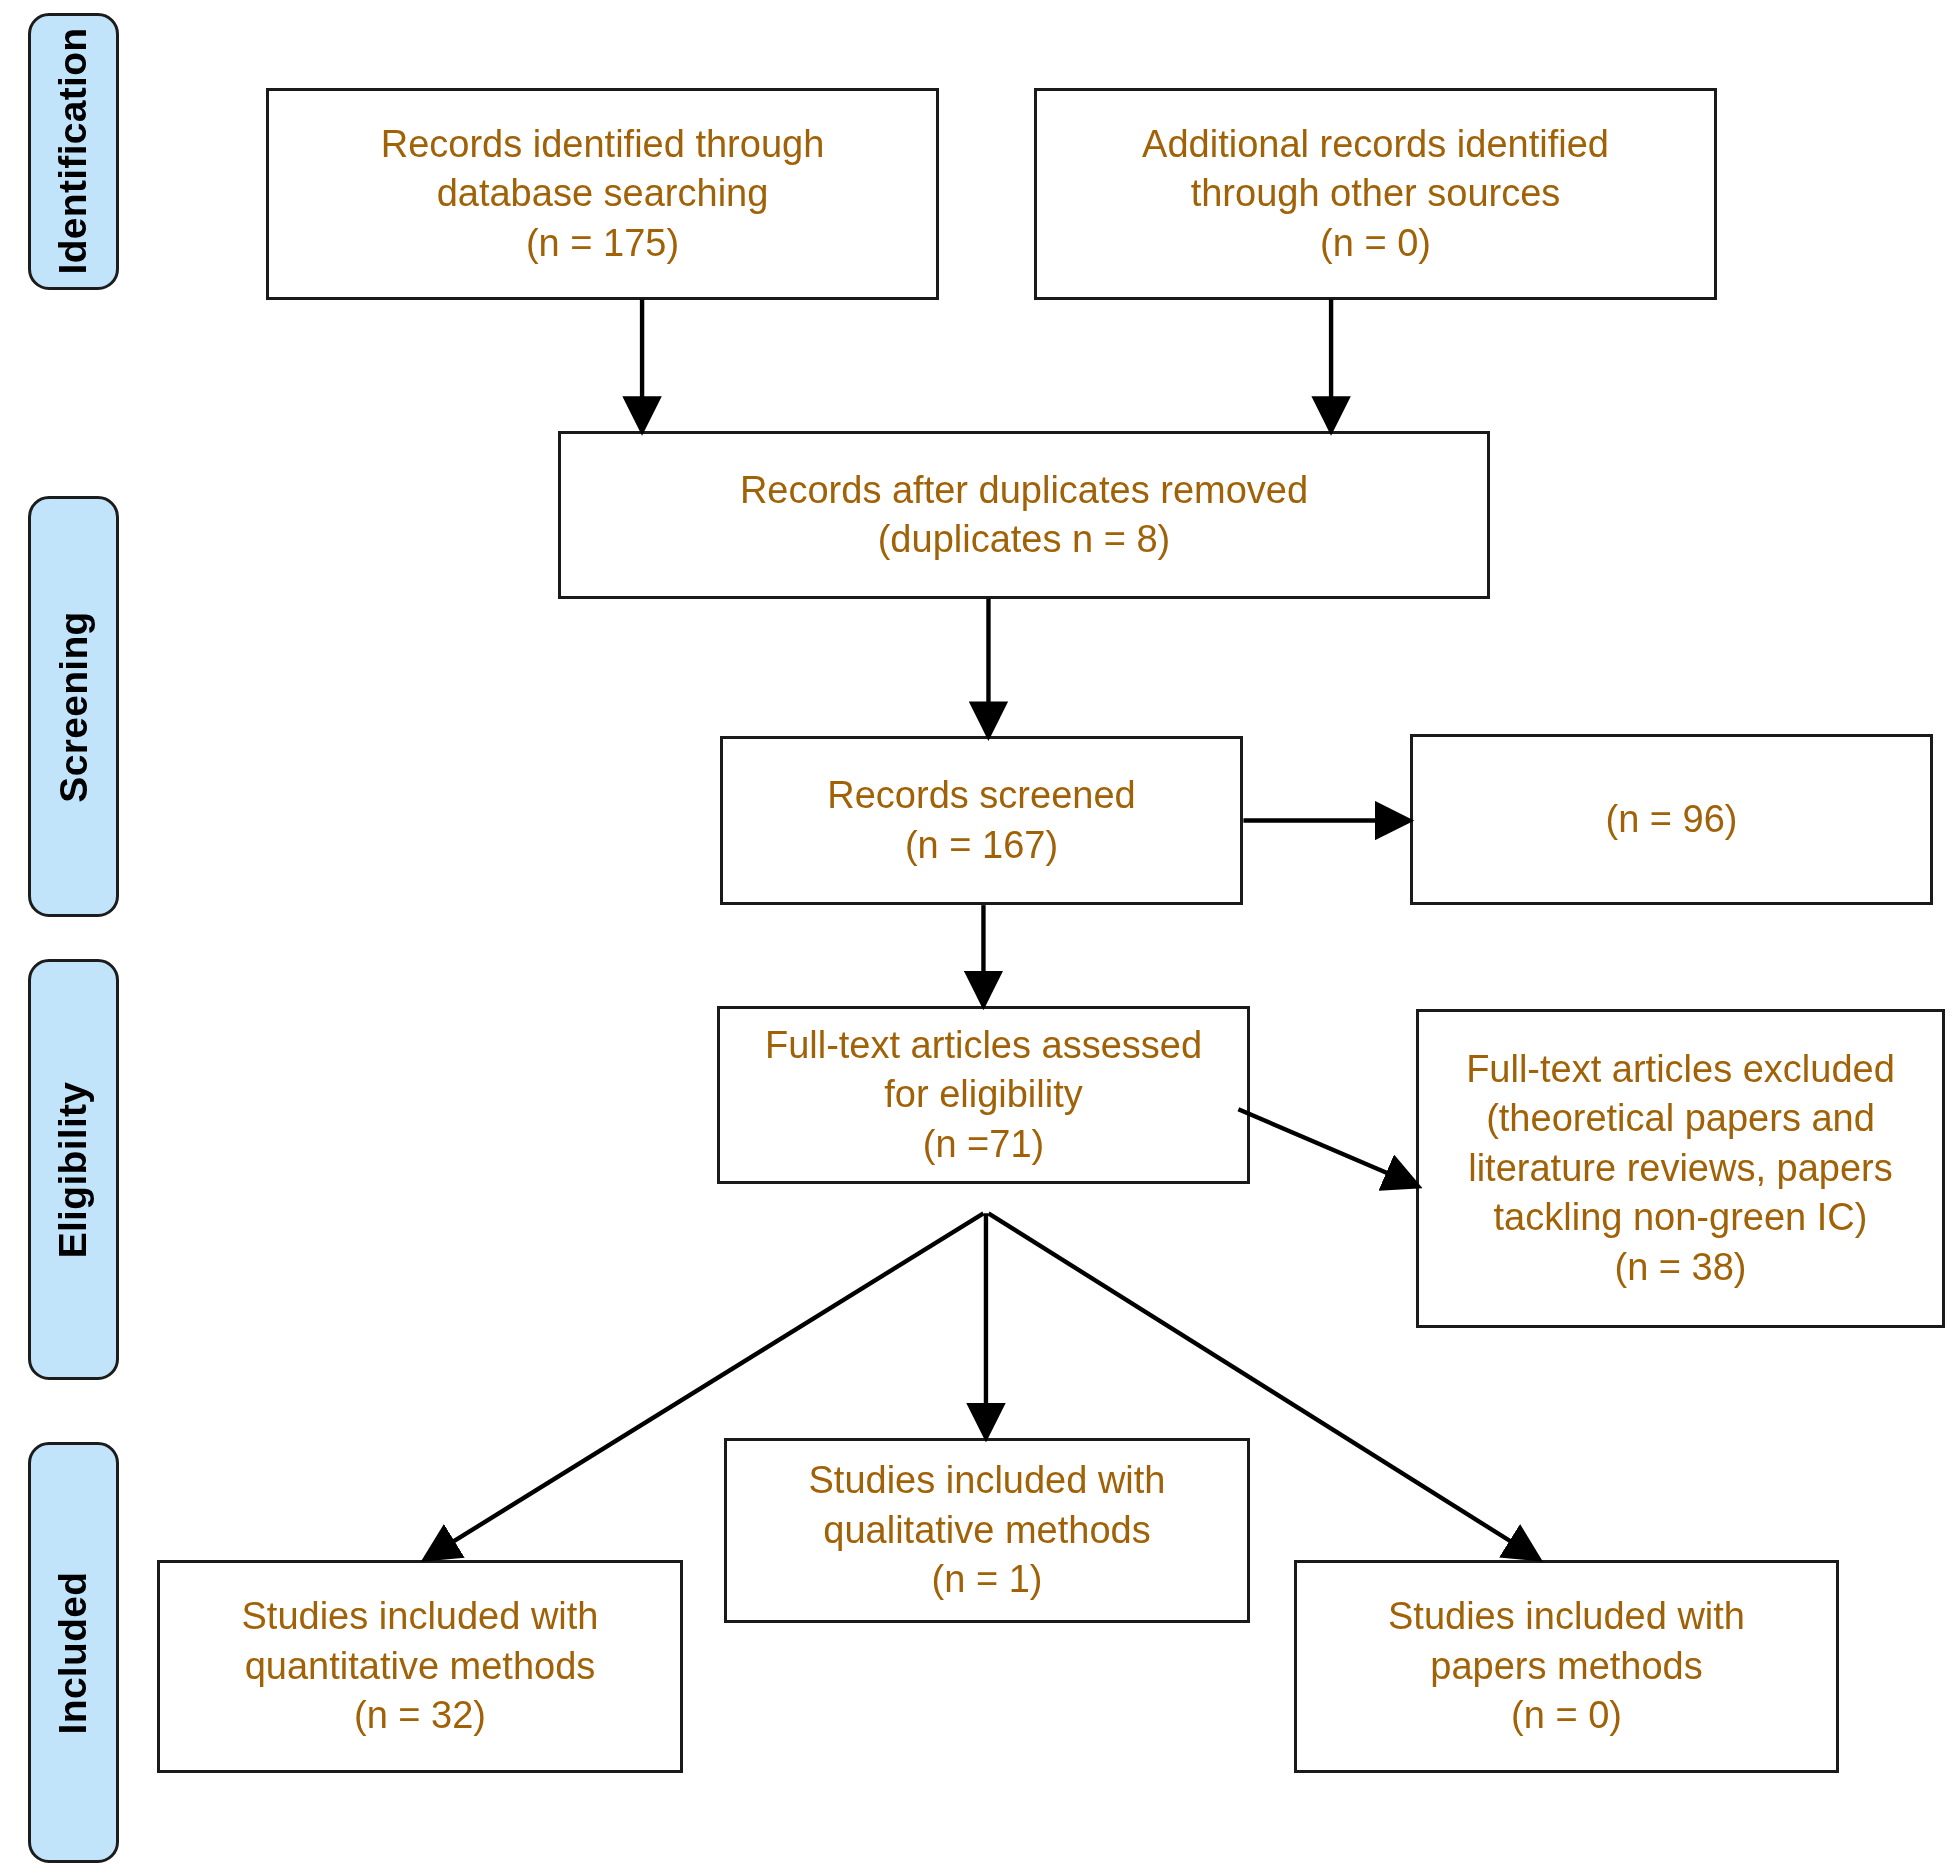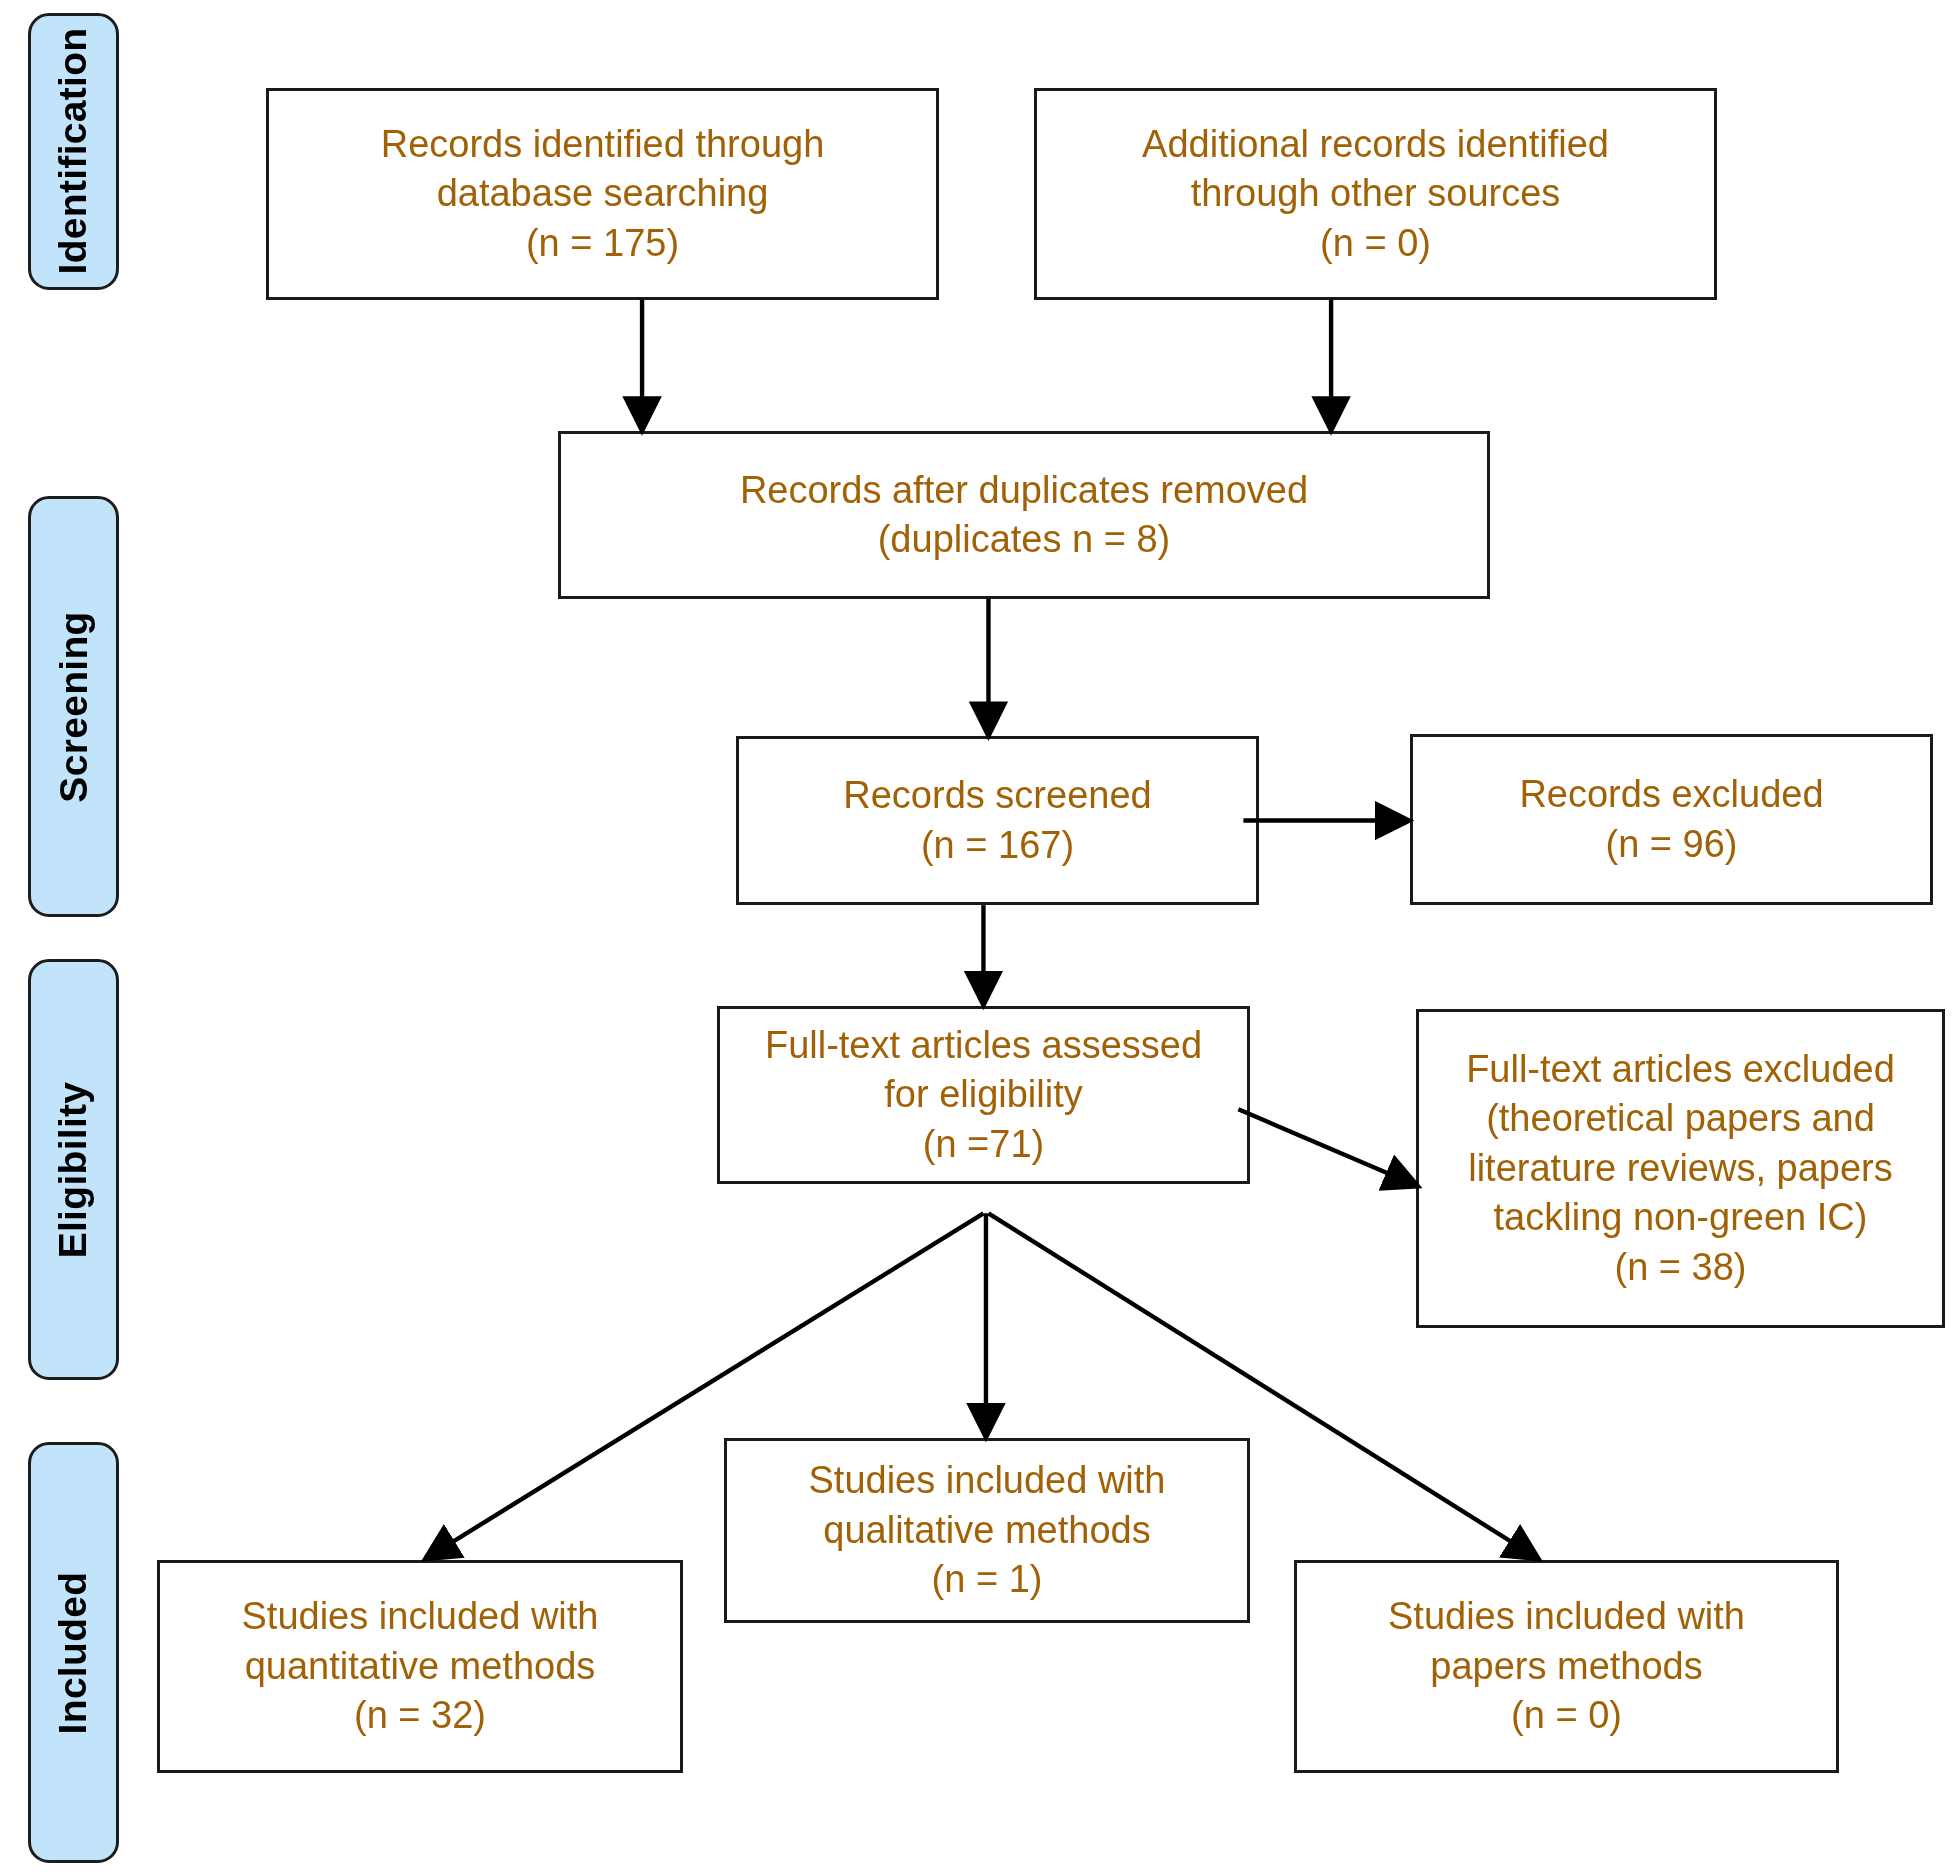--- a/index.html
+++ b/index.html
@@ -99,27 +99,26 @@
     <span class="line">Additional records identified</span>
     <span class="line">through other sources</span>
     <span class="line">(n =  0)</span>
   </div>
 
   <div class="node" style="left:558px; top:431px; width:932px; height:168px;">
     <span class="line">Records after duplicates removed</span>
     <span class="line">(duplicates n =  8)</span>
   </div>
 
-  <div class="node" style="left:720px; top:736px; width:523px; height:169px;margin-left:16px;">
+  <div class="node" style="left:720px; top:736px; width:523px; height:169px;">
     <span class="line">Records screened</span>
     <span class="line">(n = 167)</span>
   </div>
 
   <div class="node" style="left:1410px; top:734px; width:523px; height:171px;">
-    <span class="line">Records excluded</span>
     <span class="line">(n = 96)</span>
   </div>
 
   <div class="node" style="left:717px; top:1006px; width:533px; height:178px;">
     <span class="line">Full-text articles assessed</span>
     <span class="line">for eligibility</span>
     <span class="line">(n =71)</span>
   </div>
 
   <div class="node" style="left:1416px; top:1009px; width:529px; height:319px;">

